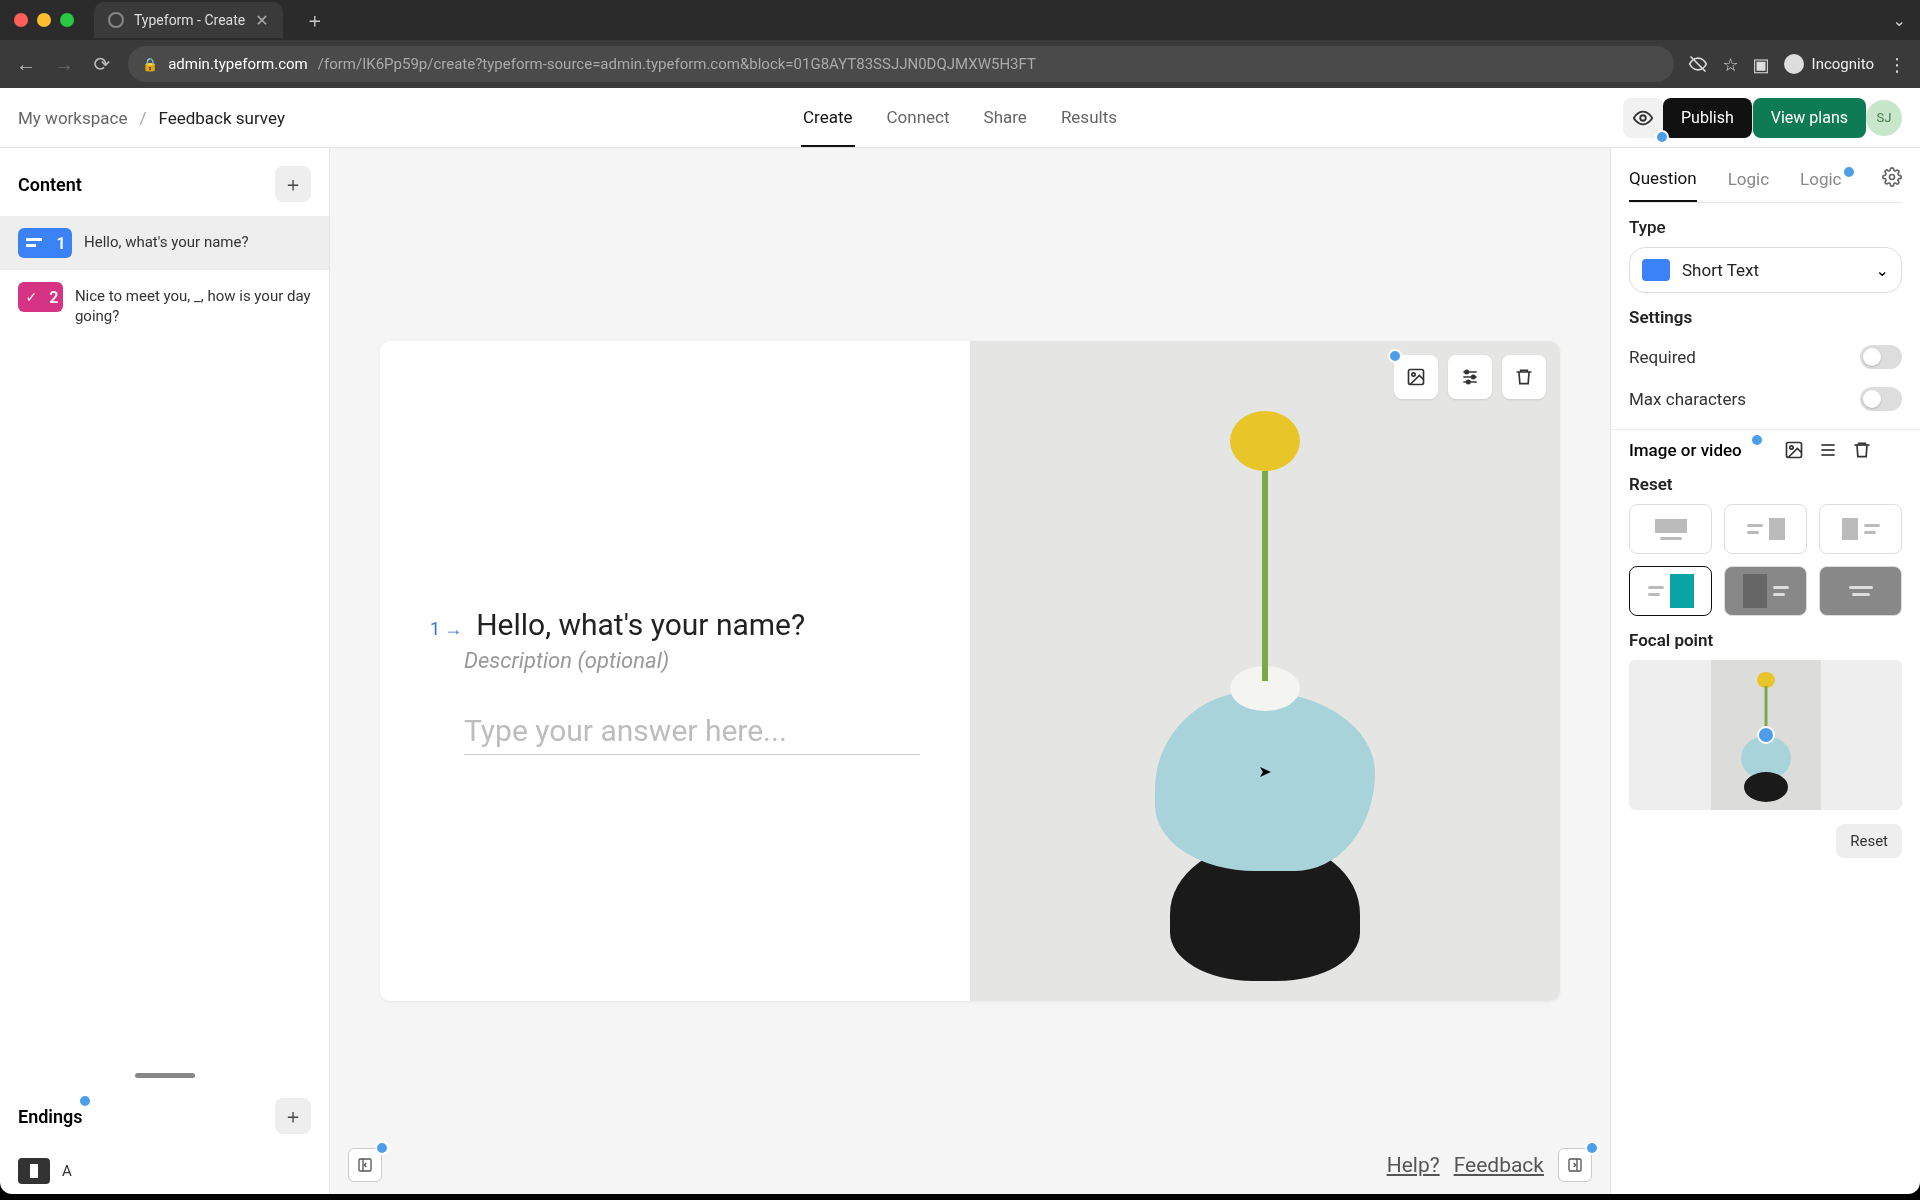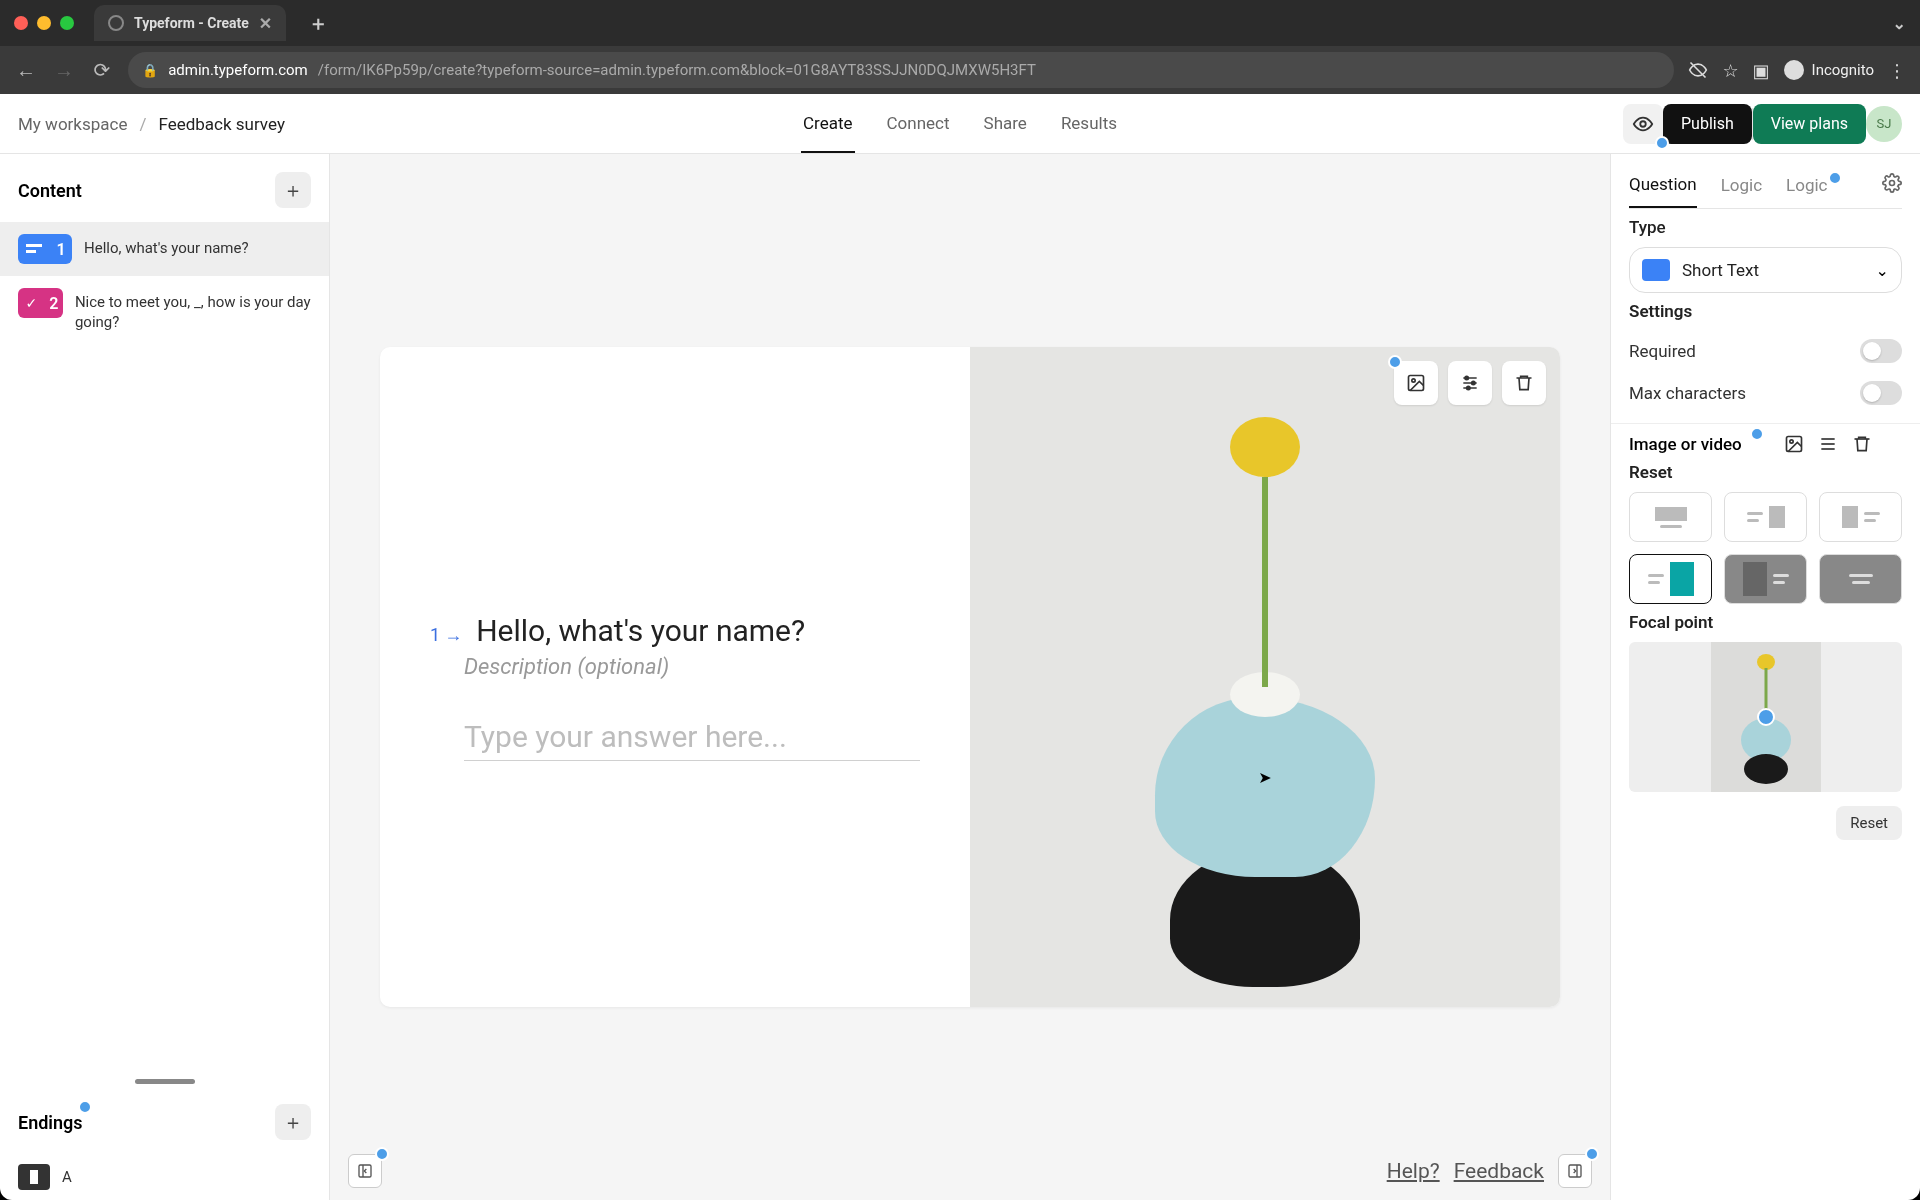--- a/index.html
+++ b/index.html
@@ -1,20 +1,20 @@
 <!DOCTYPE html>
 <html><head>
 <meta charset="utf-8">
 <style>
 * { margin:0; padding:0; box-sizing:border-box; font-family:-apple-system,BlinkMacSystemFont,"Segoe UI",Roboto,sans-serif; }
 body { width:1920px; height:1200px; background:#000; overflow:hidden; }
 
 
 .browser-chrome { background:#2b2b2b; }
-.titlebar { height:46px; display:flex; align-items:center; padding:0 14px; gap:10px;font-weight:bold; }
+.titlebar { height:40px; display:flex; align-items:center; padding:0 14px; gap:10px; }
 .traffic { display:flex; gap:9px; margin-right:10px; }
 .dot { width:14px; height:14px; border-radius:50%; }
 .dot.red{background:#ff5f57;} .dot.yellow{background:#febc2e;} .dot.green{background:#28c840;}
 .tab { background:#3a3a3a; color:#ddd; height:36px; border-radius:10px 10px 0 0; display:flex; align-items:center; padding:0 14px; gap:10px; font-size:14px; }
 .tab .fav{width:16px;height:16px;border:2px solid #888;border-radius:50%;}
 .tab .close{color:#aaa;font-size:16px;}
 .new-tab{color:#ccc;font-size:20px;margin-left:8px;width:28px;height:28px;display:flex;align-items:center;justify-content:center;}
 .titlebar .spacer{flex:1;}
 .chev{color:#ccc;}
 .addrbar{height:48px;display:flex;align-items:center;padding:0 14px;gap:14px;background:#3a3a3a;}
@@ -93,25 +93,25 @@
 .flower{position:absolute;top:70px;left:50%;transform:translateX(-50%);width:70px;height:60px;background:#e8c62a;border-radius:50%;}
 .cursor-arrow{position:absolute;bottom:220px;left:50%;transform:translate(-50%,0);color:#000;font-size:16px;}
 
 .canvas-footer{position:absolute;bottom:12px;left:0;right:0;display:flex;align-items:center;padding:0 18px;gap:14px;}
 .collapse-btn{width:34px;height:34px;border:1px solid #ccc;border-radius:6px;display:flex;align-items:center;justify-content:center;background:#fff;position:relative;}
 .cf-spacer{flex:1;}
 .cf-link{color:#555;text-decoration:underline;font-size:21px;}
 
 
 .right{width:310px;border-left:1px solid #e5e5e5;padding:14px 18px 18px;overflow:auto;}
-.r-tabs{display:flex;align-items:center;gap:24px;border-bottom:1px solid #e5e5e5;position:relative;}
+.r-tabs{display:flex;align-items:center;gap:31px;border-bottom:1px solid #e5e5e5;position:relative;}
 .r-tab{font-size:17px;color:#888;padding:6px 0 12px;}
 .r-tab.active{color:#111;border-bottom:2px solid #111;}
 .gear{margin-left:auto;color:#666;padding-bottom:10px;}
-.sec-label{font-size:17px;color:#222;margin-top:8px;margin-bottom:10px;font-weight:500;}
+.sec-label{font-size:17px;color:#222;margin-top:14px;margin-bottom:10px;font-weight:500;}
 .type-sel{border:1px solid #ddd;border-radius:16px;height:46px;display:flex;align-items:center;padding:0 12px;gap:12px;}
 .type-ico{width:28px;height:22px;background:#3b82f6;border-radius:4px;}
 .type-txt{font-size:17px;color:#222;flex:1;}
 .setting-row{display:flex;align-items:center;justify-content:space-between;margin:18px 0;}
 .setting-row span{font-size:17px;color:#333;}
 .toggle{width:42px;height:24px;background:#ddd;border-radius:12px;position:relative;}
 .toggle::after{content:"";position:absolute;width:18px;height:18px;background:#fff;border-radius:50%;top:3px;left:3px;box-shadow:0 1px 2px rgba(0,0,0,.2);}
 .iv-row{display:flex;align-items:center;gap:14px;margin-top:10px;position:relative;}
 .iv-label{font-size:17px;font-weight:500;}
 .iv-icn{color:#555;}

